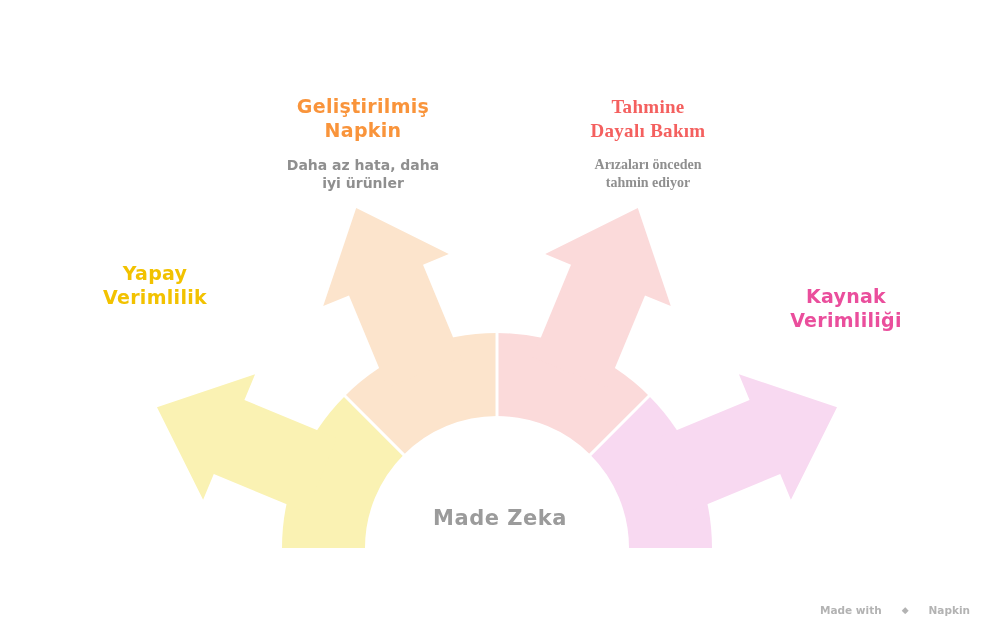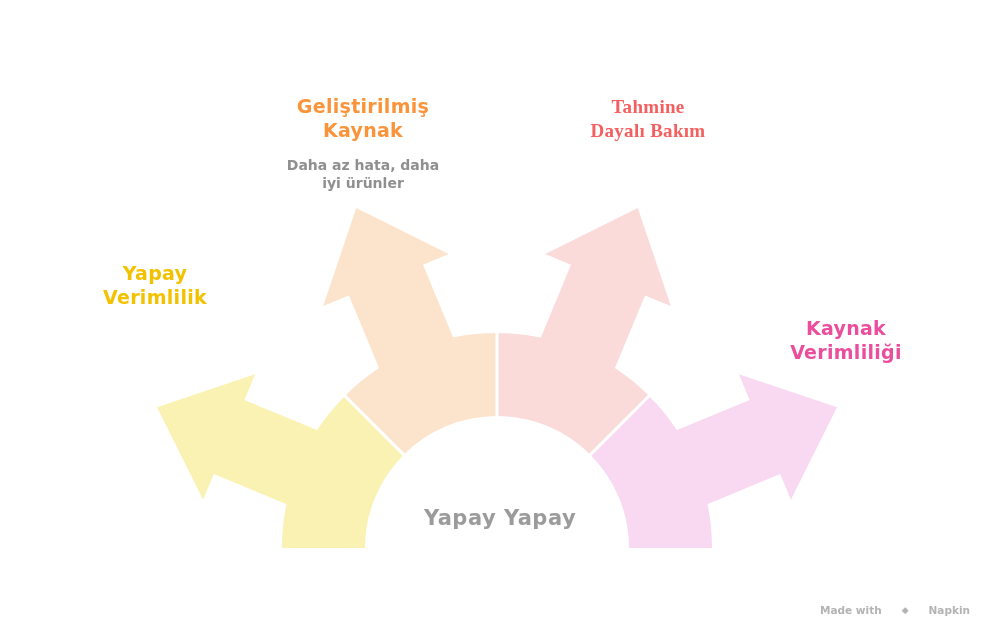--- a/index.html
+++ b/index.html
@@ -86,34 +86,36 @@
   <polygon points="687.8,512.3 780.2,474.0 790.9,499.8 837.0,407.2 738.9,374.2 749.6,400.0 657.2,438.3" fill="#f8d9f1"></polygon>
 </svg>
 
 <div class="label-block" style="left:155px; top:262px;">
   <div class="section-title" style="color: rgb(242, 194, 0);">Yapay
 Verimlilik</div>
 </div>
 
 <div class="label-block" style="left:363px; top:95px;">
   <div class="section-title" style="color: rgb(249, 148, 59);">Geliştirilmiş
-Kaynak</div>
+Napkin</div>
   <div class="section-desc" style="color: rgb(143, 143, 143);">Daha az hata, daha
 iyi ürünler</div>
 </div>
 
 <div class="label-block" style="left:648px; top:95px;font-family:Liberation Serif, serif;">
   <div class="section-title" style="color: rgb(244, 96, 95);">Tahmine
 Dayalı Bakım</div>
+  <div class="section-desc" style="color: rgb(143, 143, 143);">Arızaları önceden
+tahmin ediyor</div>
 </div>
 
 <div class="label-block" style="left:846px; top:285px;">
-  <div class="section-title" style="color: rgb(234, 78, 156); margin-top: 32px;">Kaynak
+  <div class="section-title" style="color: rgb(234, 78, 156);">Kaynak
 Verimliliği</div>
 </div>
 
-<div class="center-label" style="color: rgb(155, 155, 155);">Yapay Yapay</div>
+<div class="center-label" style="color: rgb(155, 155, 155);">Made Zeka</div>
 
 <div class="footer">
   <span>Made with</span>
   <span class="logo">◆</span>
   <span>Napkin</span>
 </div>
 
 </body></html>

